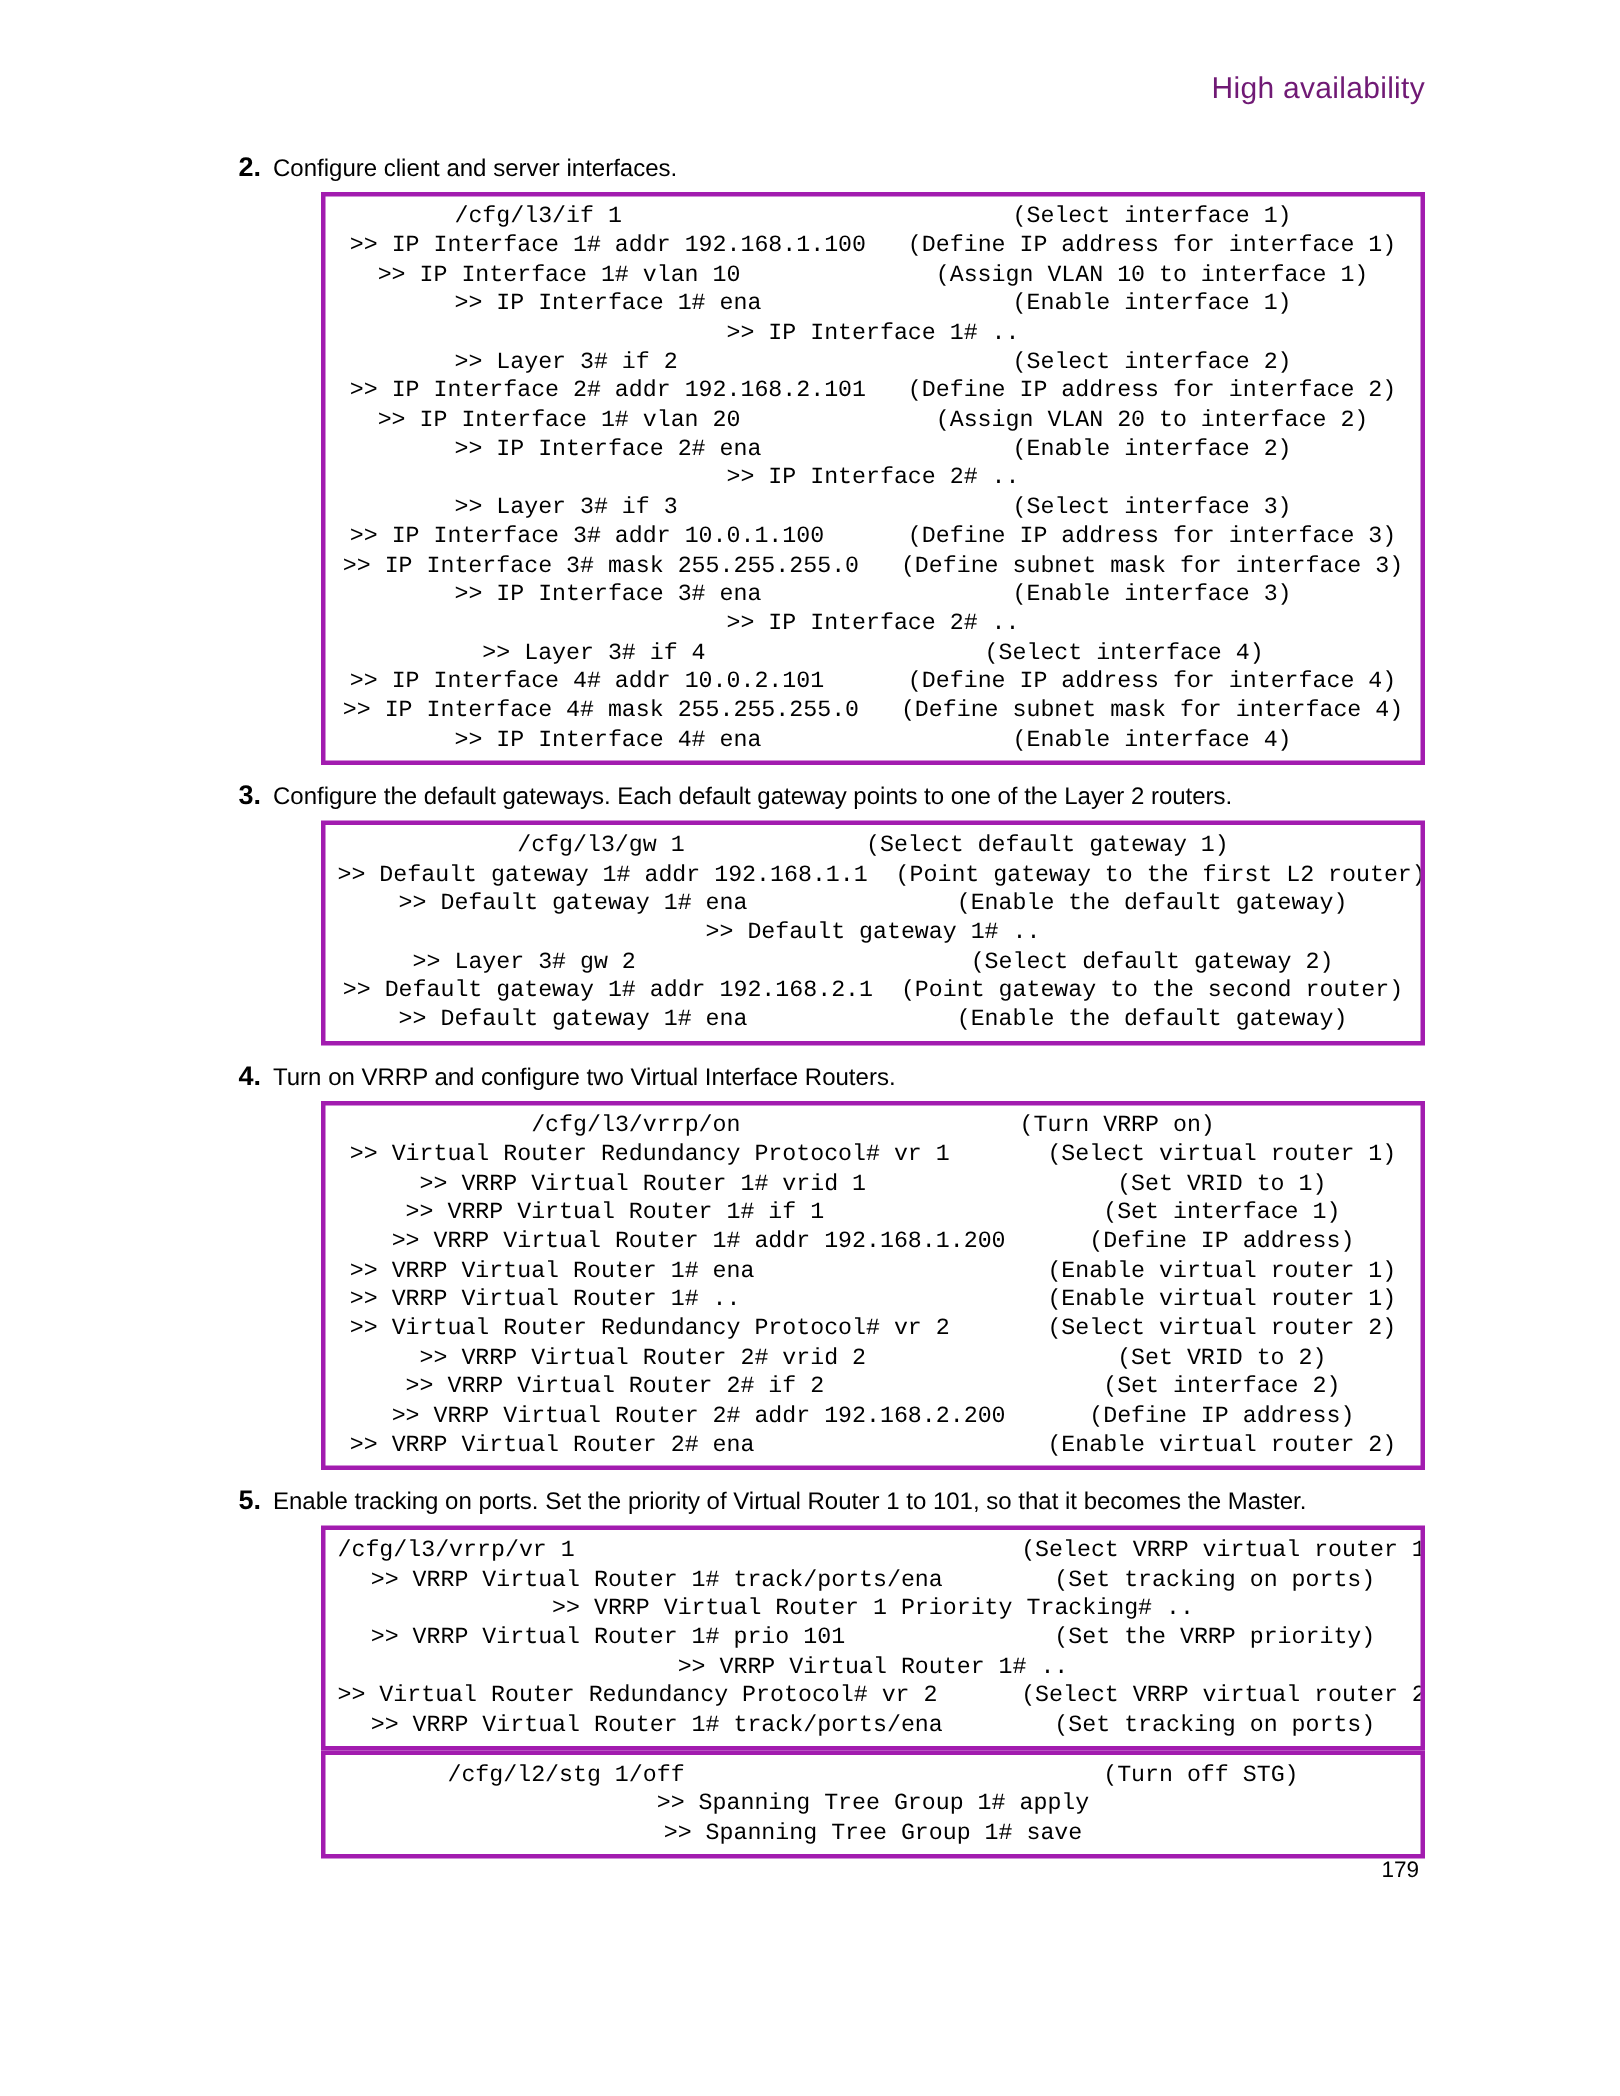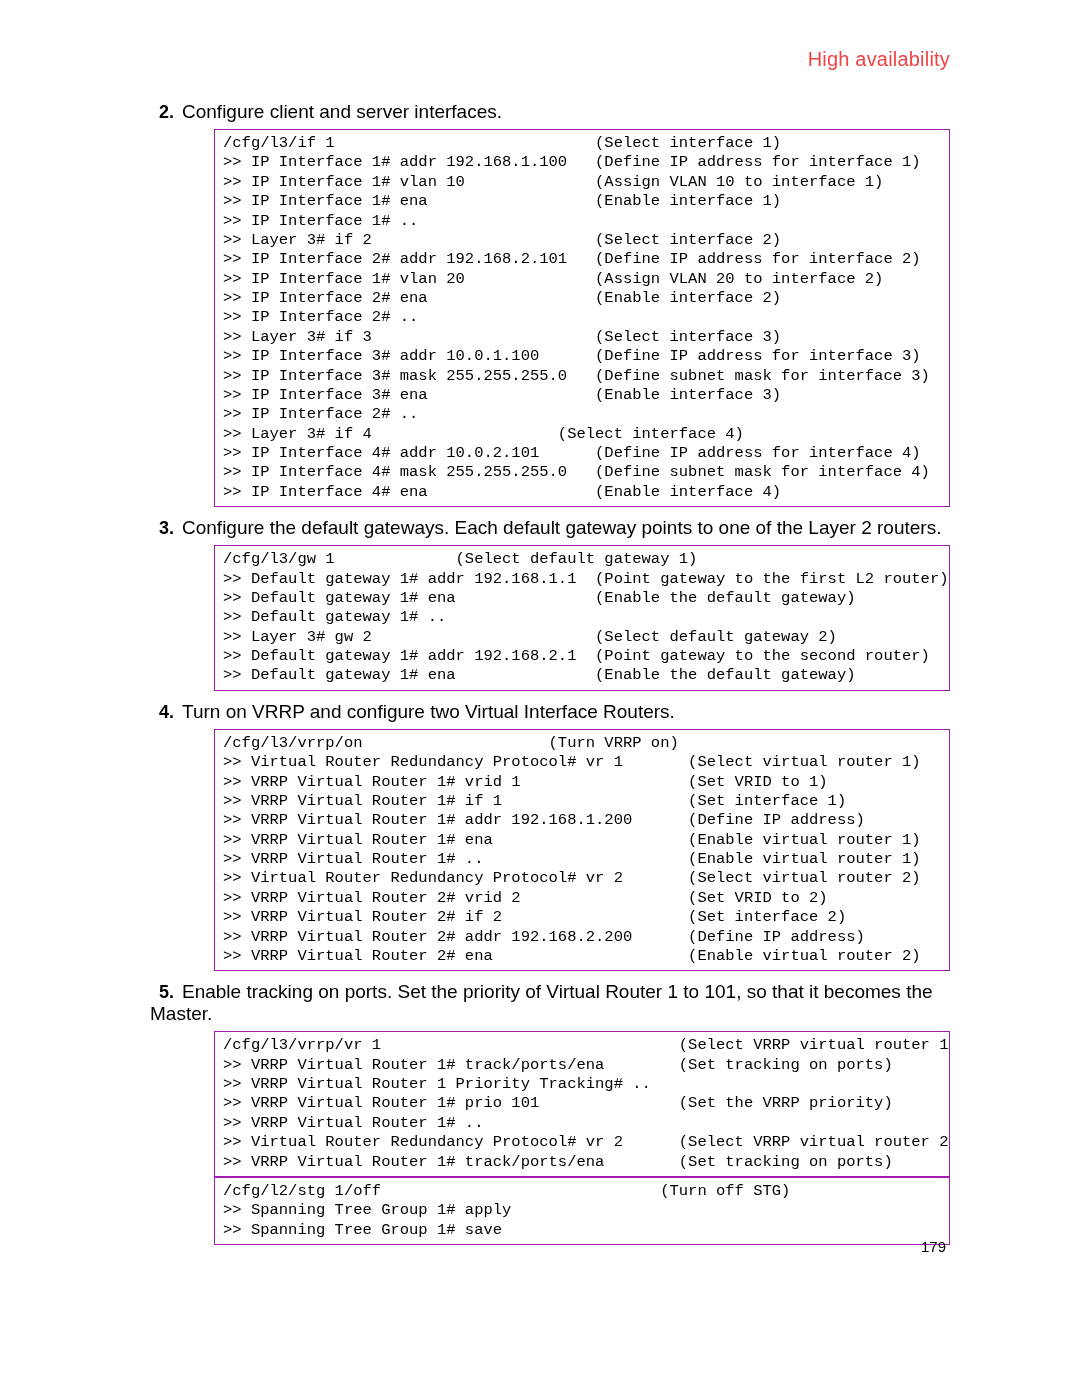--- a/index.html
+++ b/index.html
@@ -16,51 +16,52 @@
   .page {
     box-sizing: border-box;
     padding: 48px 130px 0 150px;
     width: 1080px;
     position: relative;
     height: 1397px;
   }
   .header-right {
     text-align: right;
     font-size: 20px;
-    color: #ef4444;
+    color: #701a75;
     letter-spacing: 0.2px;
     font-weight: 400;
     margin-bottom: 30px;
   }
   .step {
     margin-top: 10px;
     margin-bottom: 6px;
   }
   .step-num {
     font-weight: 700;
     display: inline-block;
     width: 24px;
     text-align: right;
     margin-right: 8px;
     font-size: 18px;
   }
   .step-text {
-    font-size: 19px;
+    font-size: 16px;
     font-weight: 400;
   }
   .codebox {
     margin-left: 64px;
-    border: 1px solid #a21caf;
+    border: 3px solid #a21caf;
     padding: 4px 8px 4px 8px;
     font-family: "Courier New", Courier, monospace;
     font-size: 15.5px;
     line-height: 1.25;
     white-space: pre;
     overflow: hidden;
     font-weight: 400;
+    text-align: center;
   }
   .codebox .line { white-space: pre; }
   .pagenum {
     position: absolute;
     bottom: 142px;
     right: 134px;
     font-size: 15px;
     font-weight: 400;
   }
 </style>

